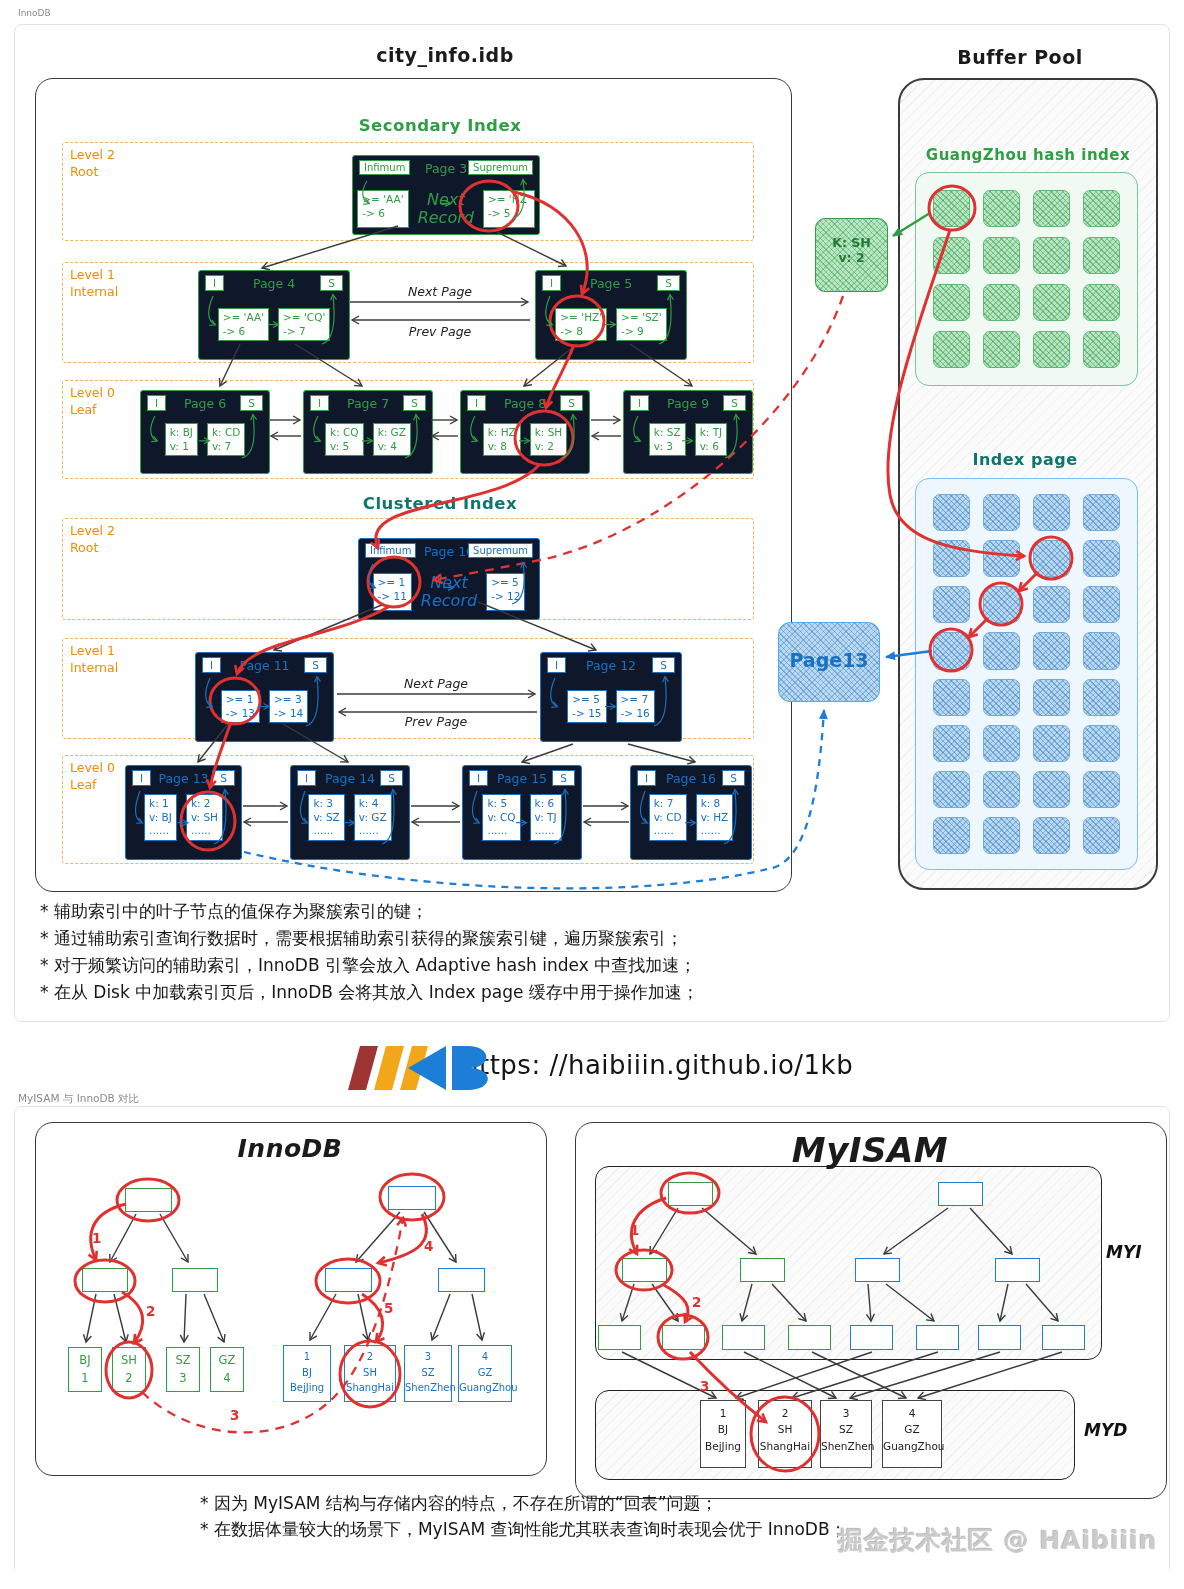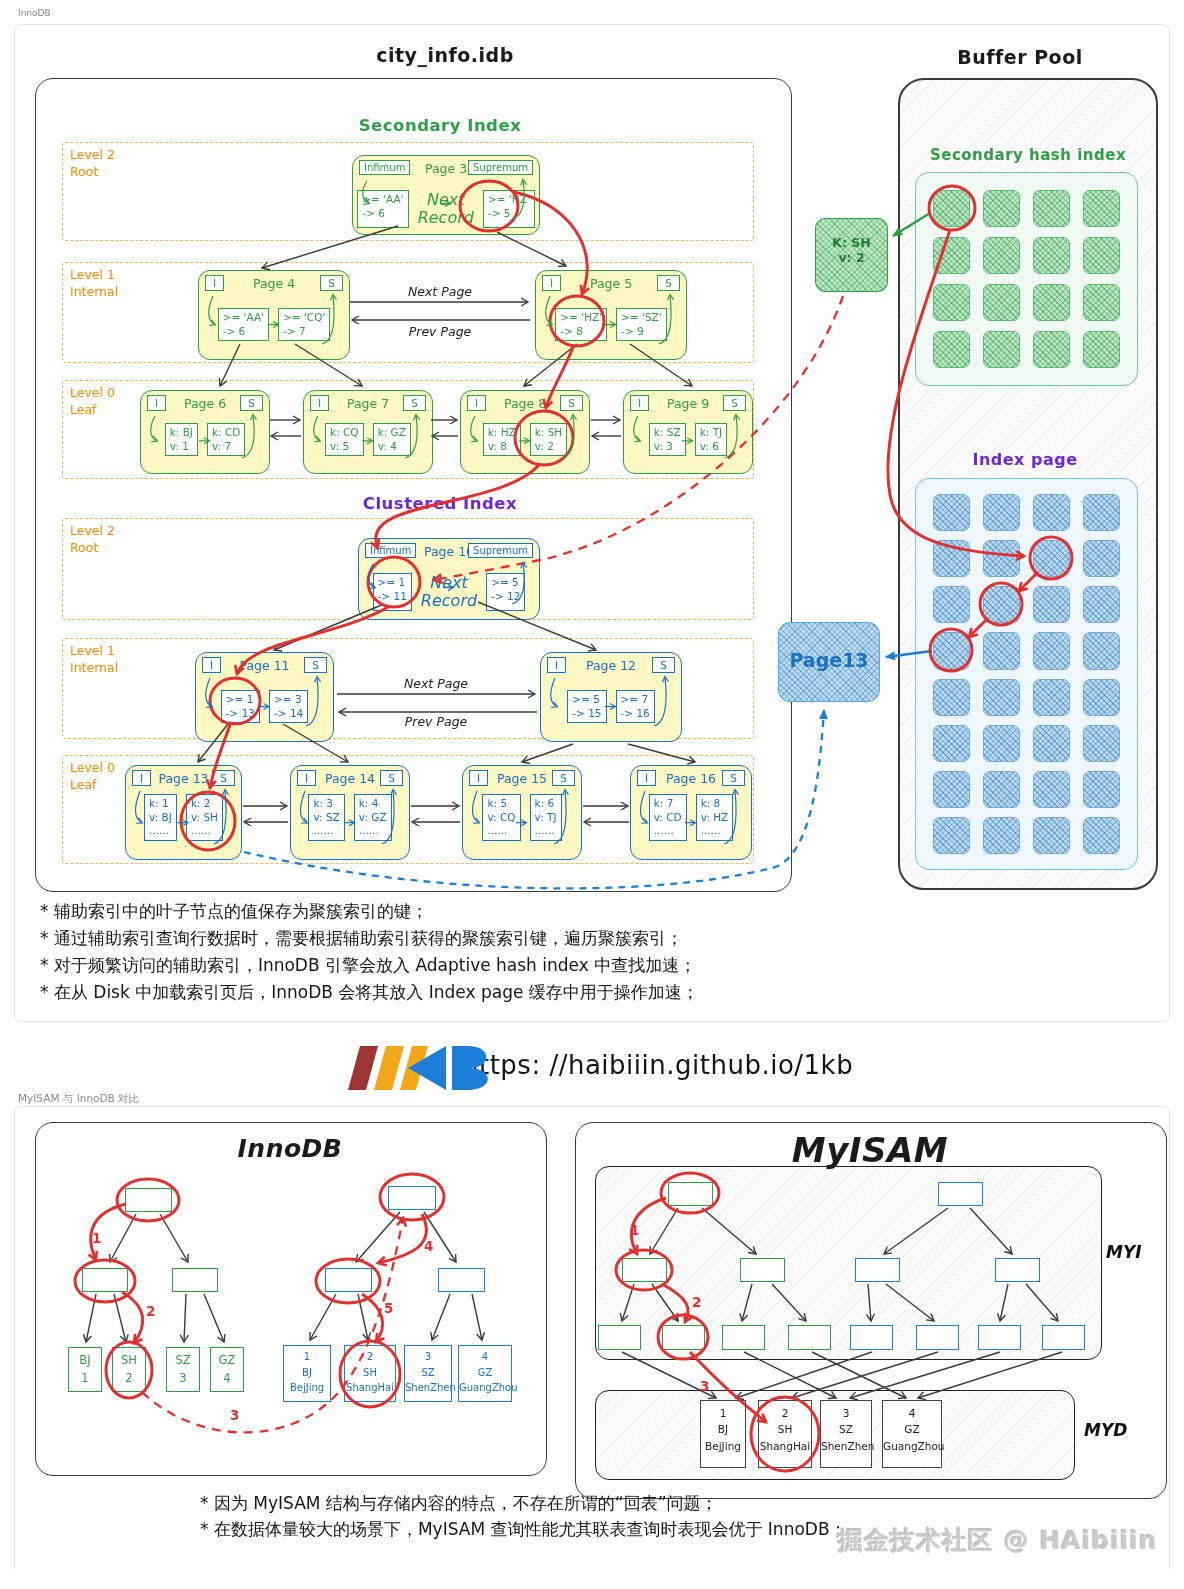--- a/index.html
+++ b/index.html
@@ -6,22 +6,22 @@
   #canvas{position:relative;width:1184px;height:1570px;background:#fff;overflow:hidden;
           font-family:"DejaVu Sans","Liberation Sans",sans-serif;color:#1e1e1e}
   .frame{position:absolute;border:1px solid #e2e2e2;border-radius:8px;z-index:0}
   .miniLabel{position:absolute;color:#8a8a8a;z-index:2}
   .t1{position:absolute;font-weight:bold;color:#1b1b1b;letter-spacing:.5px;z-index:2;text-align:center}
   .bigbox{position:absolute;border:1.7px solid #3a3a3a;border-radius:18px;background:#fff;z-index:1}
   .hatchgray{background-color:#fbfbfb;background-image:repeating-linear-gradient(135deg,rgba(0,0,0,.045) 0 1px,transparent 1px 8px)}
   .lvb{position:absolute;border:1.6px dashed #f4b459;border-radius:3px;z-index:1}
   .lvl{position:absolute;color:#f08c00;font-size:12.5px;line-height:1.35;z-index:2}
   .idxTitle{position:absolute;font-size:16.5px;font-weight:bold;text-align:center;z-index:2;letter-spacing:.5px}
-  .green{color:#2f9e44}.blue{color:#6d28d9}
-  .pbox{position:absolute;border:1.6px solid;border-radius:12px;background:#fef9c3;z-index:2}
+  .green{color:#2f9e44}.blue{color:#0f766e}
+  .pbox{position:absolute;border:1.6px solid;border-radius:3px;background:#0f172a;z-index:2}
   .pbox.g{border-color:#2f9e44;color:#2f9e44}
   .pbox.b{border-color:#1971c2;color:#1971c2}
   .cI{position:absolute;left:6px;top:4px;border:1.4px solid;padding:1px 7px;font-size:10.5px;background:#fff}
   .cS{position:absolute;right:6px;top:4px;border:1.4px solid;padding:1px 7px;font-size:10.5px;background:#fff}
   .root .cI,.root .cS{padding:1px 4px;font-size:10px}
   .pt{position:absolute;left:0;right:0;top:5px;text-align:center;font-size:12.5px}
   .recs{position:absolute;left:0;right:0;display:flex;justify-content:center;gap:9px;z-index:2}
   .rec{border:1.4px solid;padding:2px 4px;font-size:10.5px;line-height:1.3;background:#fff;white-space:nowrap;text-align:left}
   .nr{font-size:16px;font-style:italic;text-align:center;line-height:1.15;padding-top:1px}
   .np{position:absolute;font-size:12.5px;color:#222;z-index:2;width:90px;text-align:center;font-style:italic}
@@ -342,21 +342,21 @@
           <div>......</div>
         </div>
       <div class="rec">
           <div>k: 8</div>
           <div>v: HZ</div>
           <div>......</div>
         </div>
     </div>
   </div>
 
-  <div class="idxTitle green" style="left:918px;top:146px;width:220px;font-size:15px">Secondary hash index</div>
+  <div class="idxTitle green" style="left:918px;top:146px;width:220px;font-size:15px">GuangZhou hash index</div>
   <div id="ahiGrid" class="grid">
       <span class="sq"></span>
       <span class="sq"></span>
       <span class="sq"></span>
       <span class="sq"></span>
       <span class="sq"></span>
       <span class="sq"></span>
       <span class="sq"></span>
       <span class="sq"></span>
       <span class="sq"></span>

